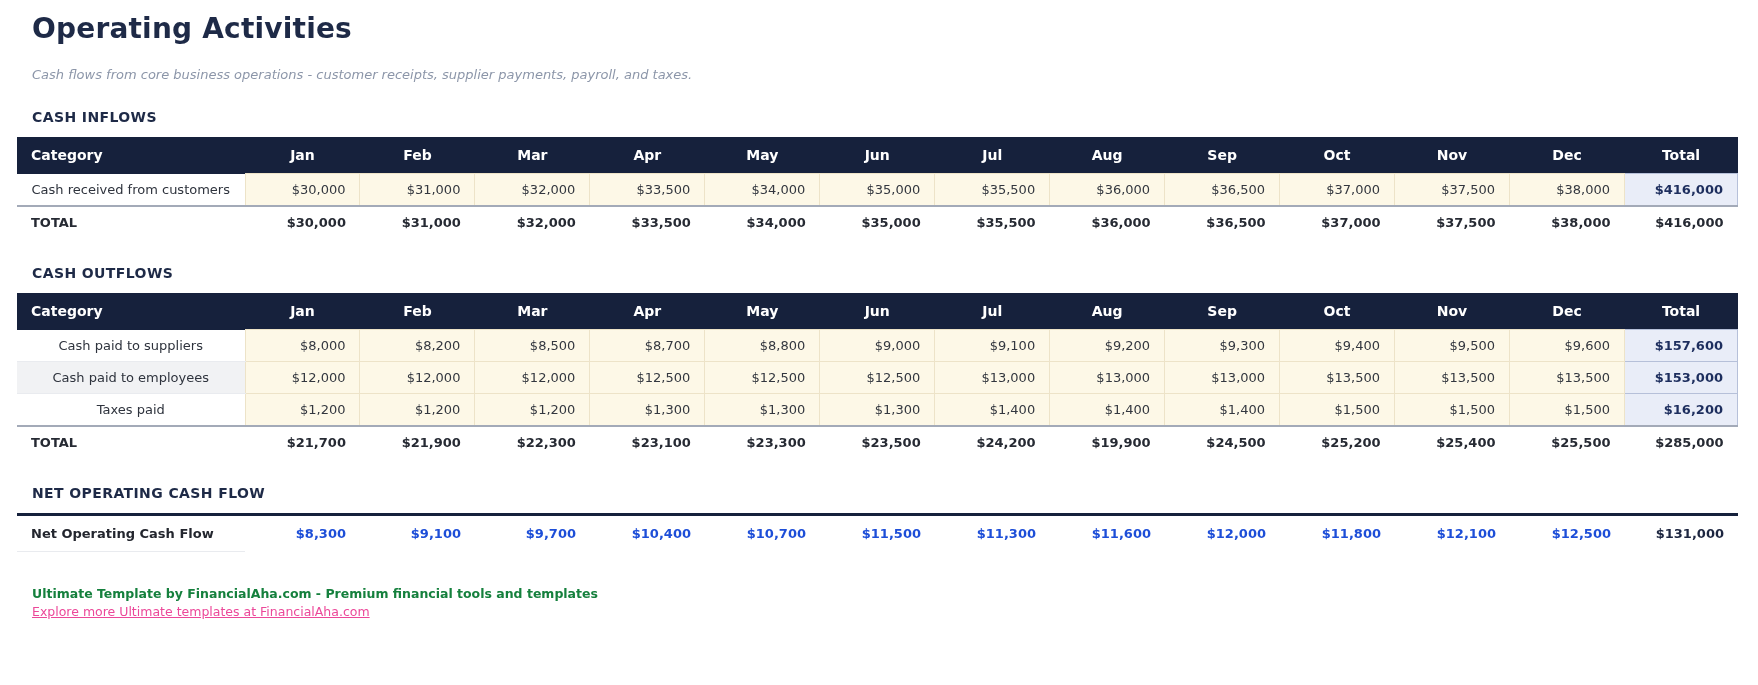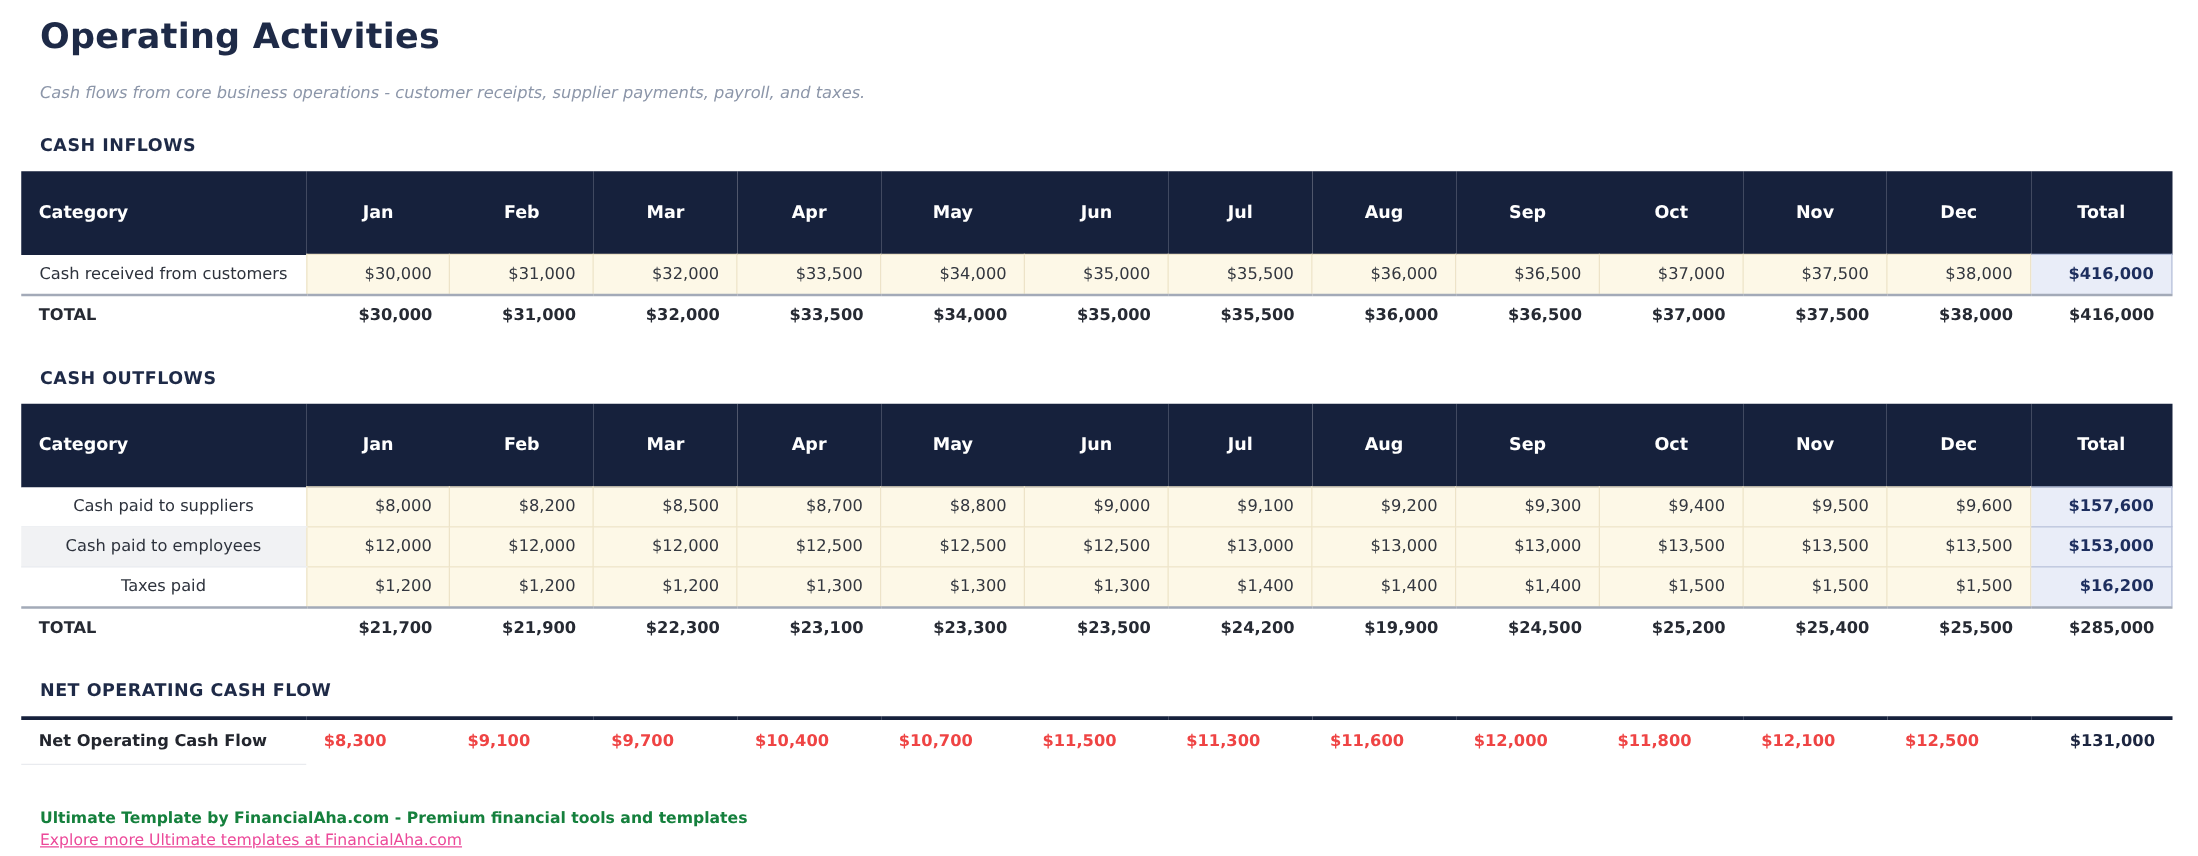--- a/index.html
+++ b/index.html
@@ -44,21 +44,21 @@
     font-size: 13px;
   }
   col.col-cat   { width: 228px; }
   col.col-total { width: 113px; }
 
   .fin-table thead th {
     background: #16213C;
     color: #ffffff;
     font-weight: 700;
     font-size: 14px;
-    padding: 25px 14px;
+    padding: 10px 14px;
     text-align: center;
     border: none;
     margin-left: 36px;
   }
   .fin-table thead th.cat-h { text-align: left; }
 
   .fin-table td {
     padding: 8px 14px;
     height: 32px;
   }
@@ -95,21 +95,21 @@
   
   table[data-table="net"] { margin-top: 0; }
   table[data-table="net"] td {
     border: none;
     border-top: 3px solid #16213C;
     background: #ffffff;
     font-weight: 700;
     padding: 10px 14px;
   }
   table[data-table="net"] td.cat { color: #23262E; text-align: left; }
-  table[data-table="net"] td.net-val { color: #ef4444; }
+  table[data-table="net"] td.net-val { color: #1d4ed8; text-align: right; }
   table[data-table="net"] td.net-total { color: #1D2640; text-align: right; }
 
   .footer { margin: 34px 0 0 32px; }
   .footer-brand {
     font-size: 12.5px;
     font-weight: 700;
     color: #15803d;
   }
   .footer-link {
     display: inline-block;

